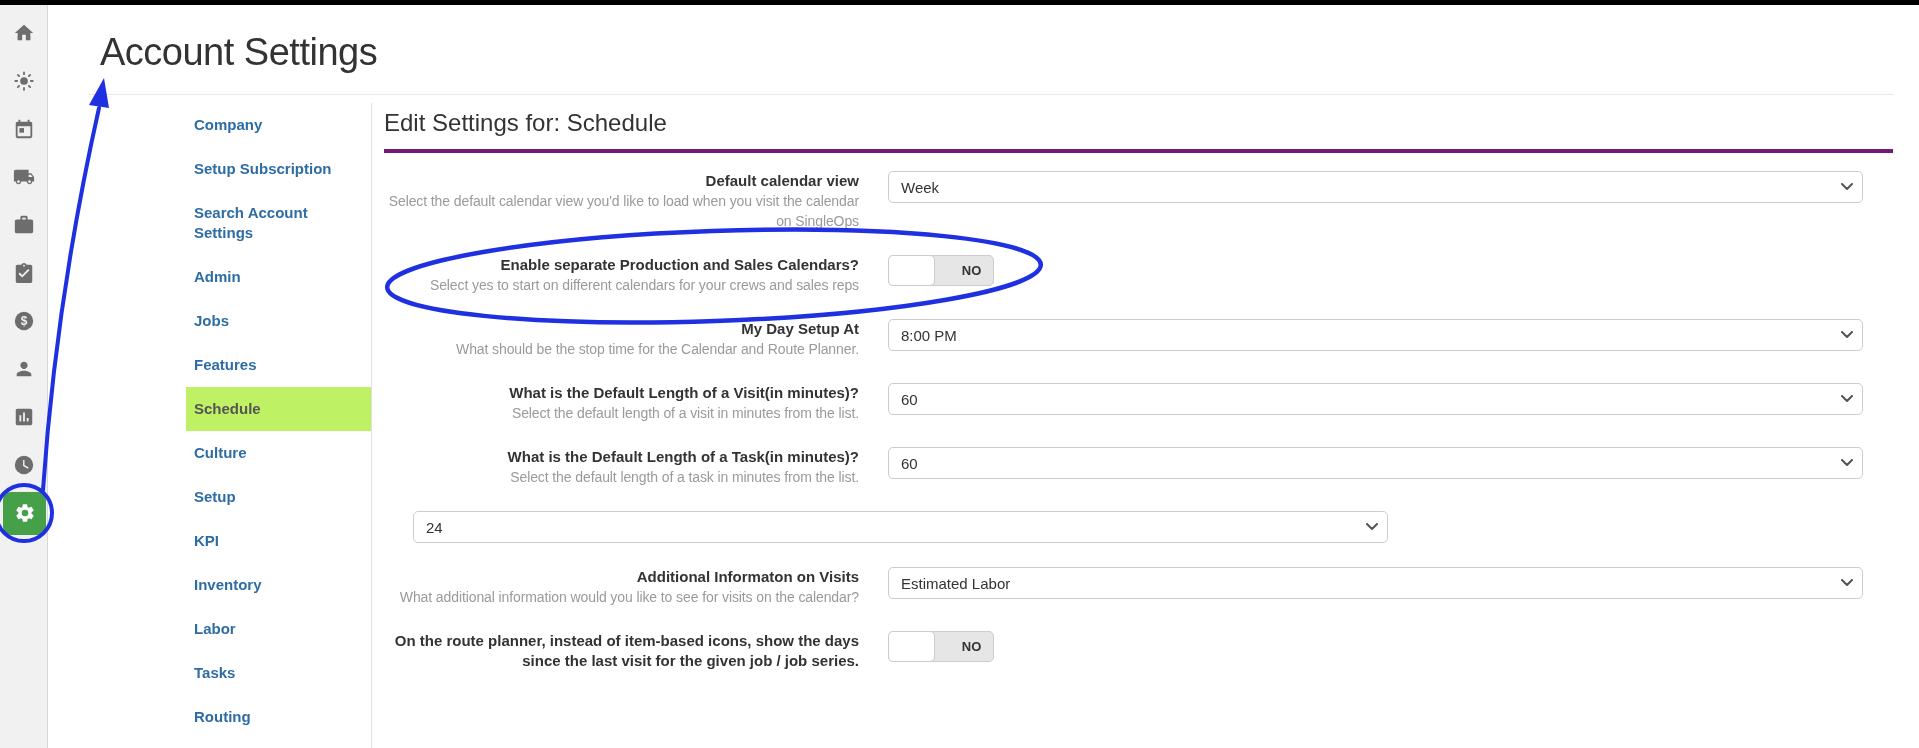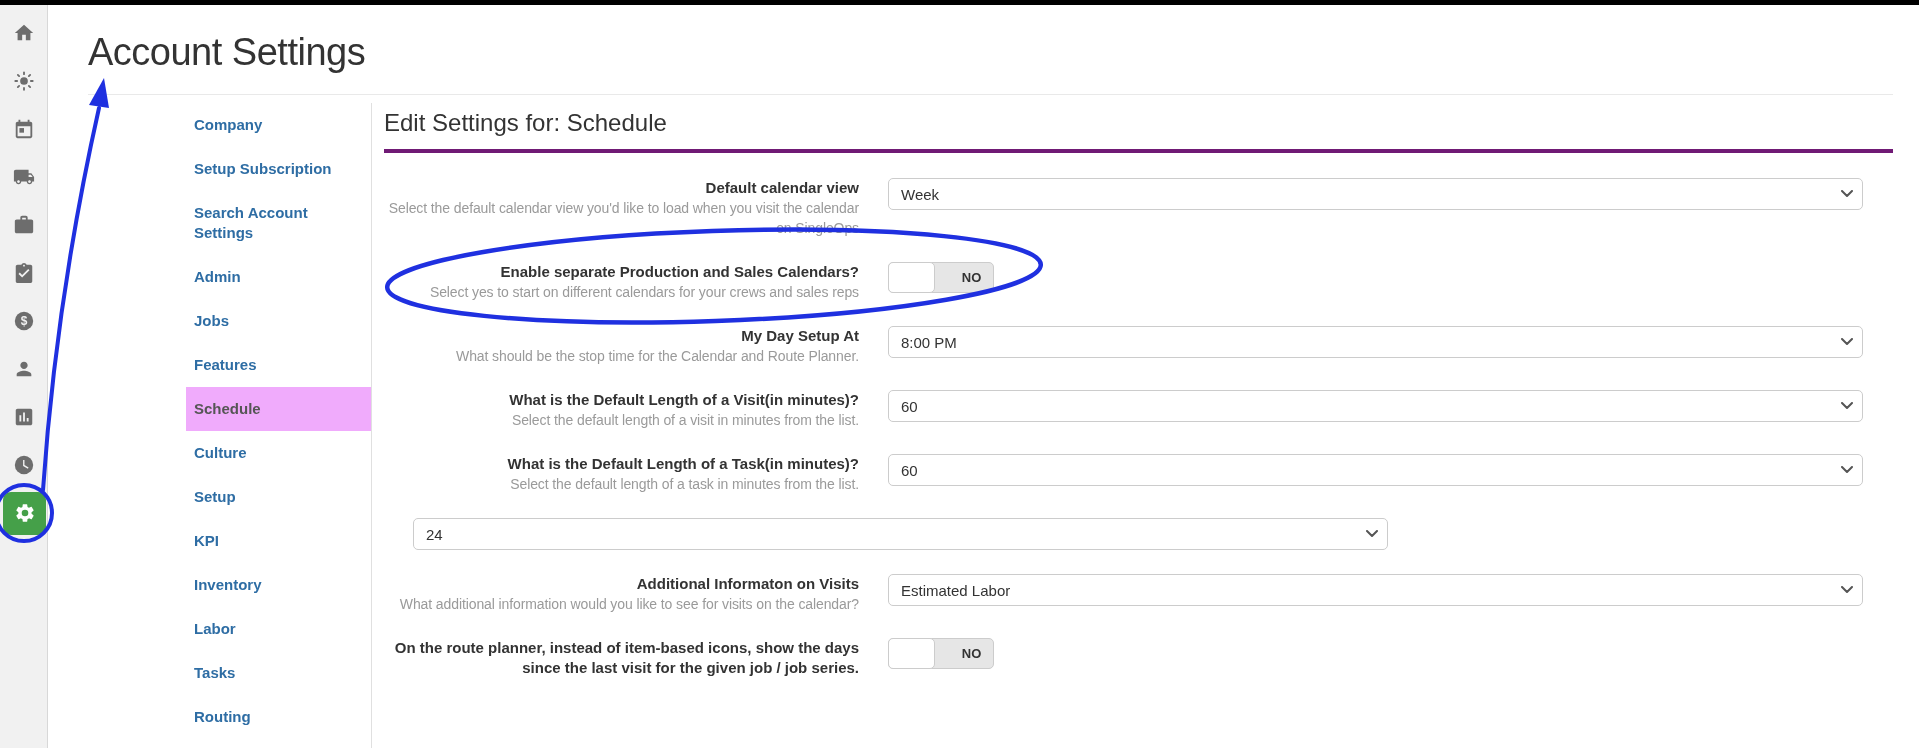--- a/index.html
+++ b/index.html
@@ -20,41 +20,41 @@
   .rail-item { width:47px; height:48px; display:flex; align-items:center; justify-content:center; cursor:pointer; }
   .rail-item svg { width:22px; height:22px; fill:#6d6d6d; }
   .rail-active {
     width:43px; height:43px; margin-left:2px; border-radius:8px;
     background:#45a049; display:flex; align-items:center; justify-content:center;
   }
   .rail-active svg { fill:#fff; }
 
   
   .content { flex:1; padding:0 26px 0 40px; position:relative; }
-  .page-title { font-size:38px; font-weight:400; color:#333; margin:26px 0 20px; letter-spacing:-0.5px; }
+  .page-title { font-size:38px; font-weight:400; color:#333; margin:26px 12px 20px; letter-spacing:-0.5px; }
   .title-divider { border:none; border-top:1px solid #e9e9e9; margin:0; }
 
   .layout { display:flex; align-items:flex-start; }
 
   .settings-nav {
     width:186px; margin-left:98px; margin-top:8px; flex-shrink:0;
     border-right:1px solid #e0e0e0; padding-bottom:24px; min-height:620px;
   }
   .nav-item {
     padding:12px 8px; font-size:15px; font-weight:700; color:#2e6da4;
     cursor:pointer; line-height:20px;
   }
-  .nav-item.active { background:#f0abfc; color:#555; }
+  .nav-item.active { background:#bef264; color:#555; }
 
   .panel { flex:1; margin-left:12px; margin-top:8px; }
   .panel-heading {
     font-size:24px; font-weight:400; color:#333; margin:0;
     padding:6px 0 12px; border-bottom:4px solid #701a75;
   }
-  .settings-form { margin-top:25px; }
+  .settings-form { margin-top:18px; }
   .form-row { display:flex; margin-bottom:24px; }
   .label-col { width:475px; flex-shrink:0; text-align:right; }
   .field-label { font-size:15px; font-weight:700; color:#333; line-height:20px; }
   .field-help { font-size:14px; color:#9a9a9a; line-height:20px; letter-spacing:-0.1px; }
   .control-col { flex:1; margin-left:29px; max-width:975px; }
 
   .select-wrap { position:relative; width:100%; height:32px; }
   .select-wrap select {
     width:100%; height:32px; border:1px solid #ccc; border-radius:5px;
     padding:0 26px 0 12px; font-size:15px; color:#333; background:#fff;

